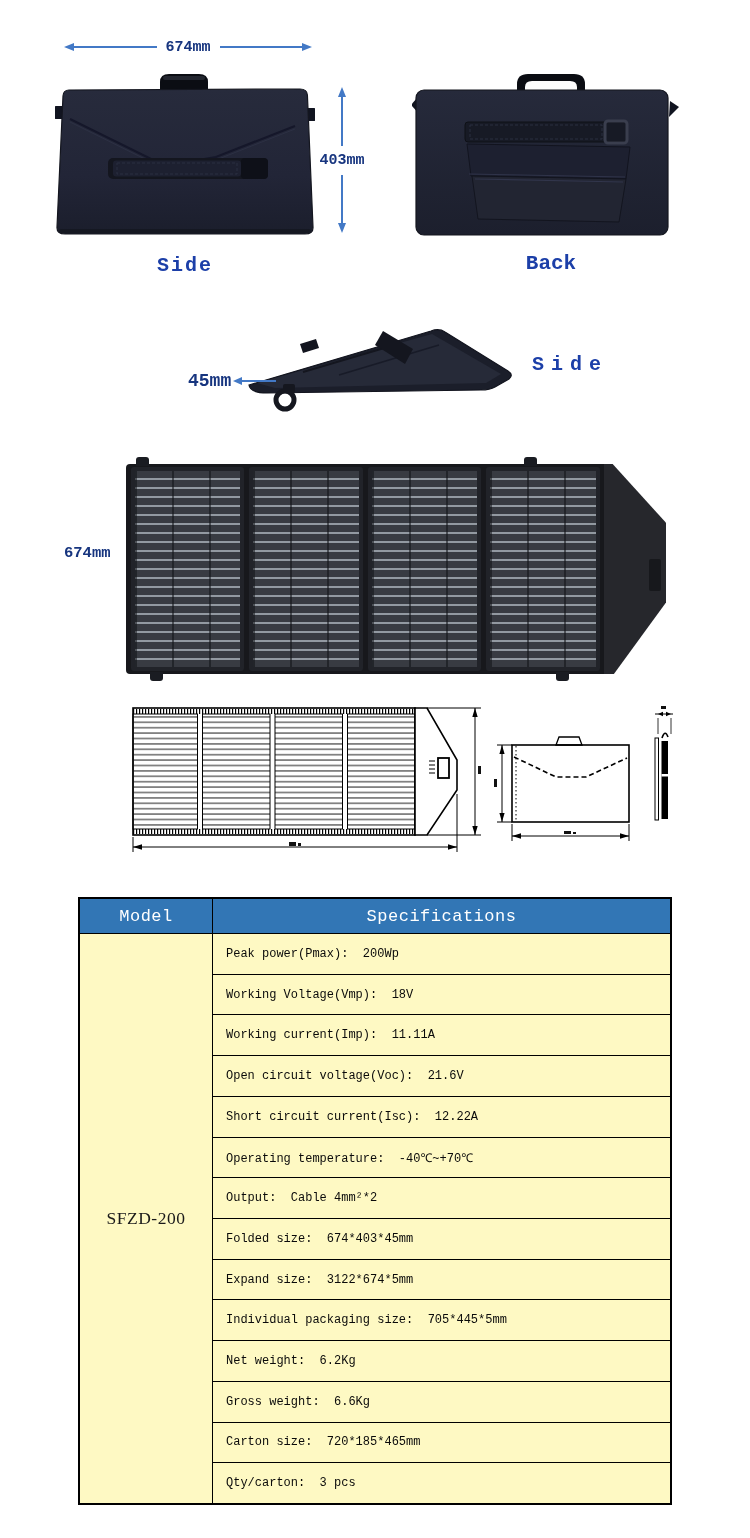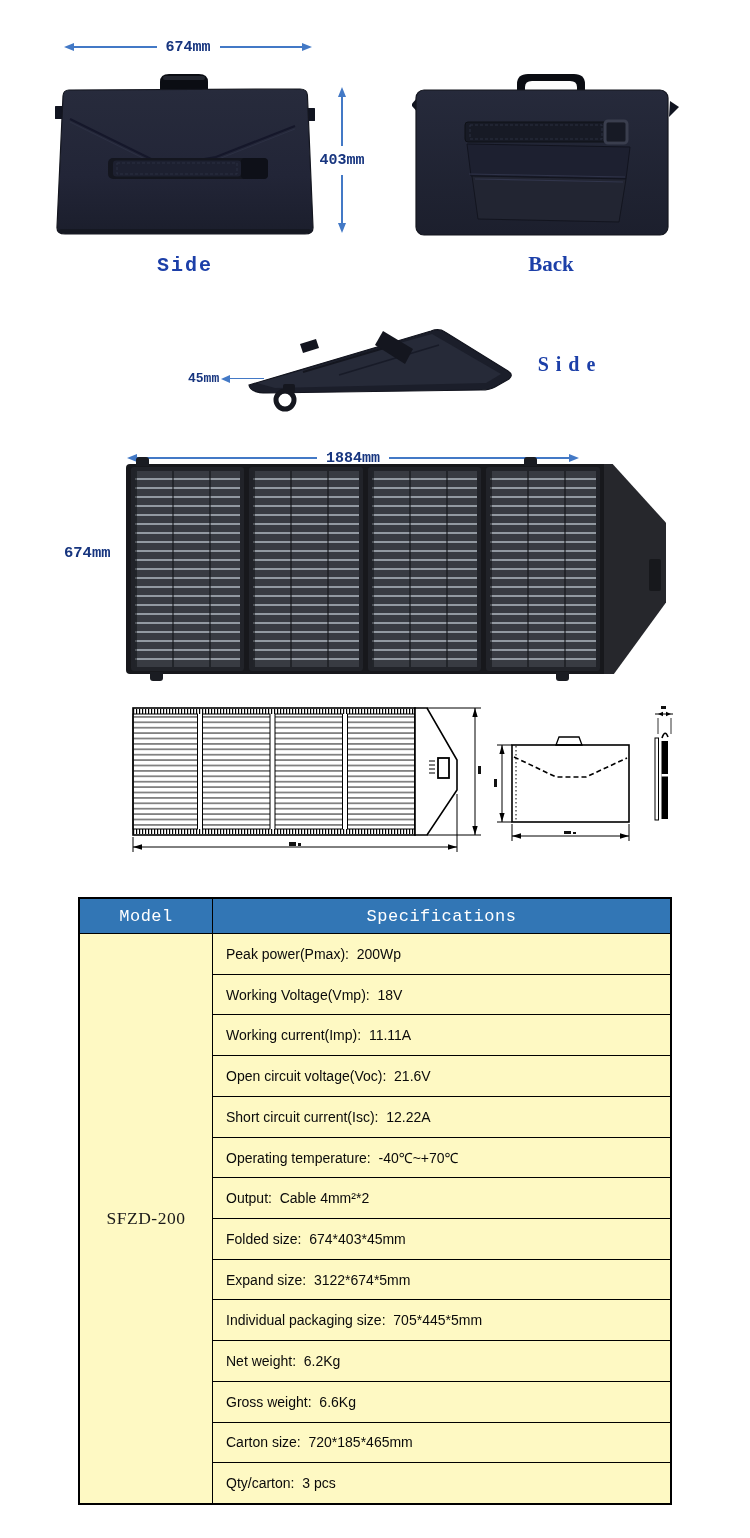--- a/index.html
+++ b/index.html
@@ -20,28 +20,28 @@
   .ah{width:0;height:0;display:inline-block;}
   .ah.l{border-top:4px solid transparent;border-bottom:4px solid transparent;border-right:10px solid var(--dim-line);}
   .ah.r{border-top:4px solid transparent;border-bottom:4px solid transparent;border-left:10px solid var(--dim-line);}
   .ah.u{border-left:4px solid transparent;border-right:4px solid transparent;border-bottom:10px solid var(--dim-line);}
   .ah.d{border-left:4px solid transparent;border-right:4px solid transparent;border-top:10px solid var(--dim-line);}
   .dimlbl{font-family:var(--mono);font-size:15px;font-weight:700;color:var(--dim-text);line-height:1;padding:0 9px;white-space:nowrap;}
   .dimv{position:absolute;display:flex;flex-direction:column;align-items:center;width:16px;}
   .dimv .ln{width:2px;flex:1;background:var(--dim-line);}
   .dimv .dimlbl{padding:7px 0;}
   .leader{position:absolute;display:flex;align-items:center;}
-  .leader .dimlbl{font-size:13px;padding:0 2px 0 0;}
+  .leader .dimlbl{font-size:18px;padding:0 2px 0 0;}
   .leader .ln{height:1.6px;background:var(--dim-line);}
   .plain-dim{position:absolute;font-family:var(--mono);font-size:15.5px;font-weight:700;color:var(--dim-text);}
 
   
   .caption{position:absolute;text-align:center;color:var(--caption-blue);}
   .caption.mono{font-family:var(--mono);font-size:20px;font-weight:700;letter-spacing:2px;}
-  .caption.sans{font-family:Liberation Serif, serif;font-size:21px;font-weight:600;}
+  .caption.sans{font-family:Liberation Mono, monospace;font-size:21px;font-weight:600;}
   .caption.spaced{letter-spacing:7px;font-size:20px;}
 
   
   .photo{position:absolute;}
 
   .expanded-photo{position:absolute;left:126px;top:464px;width:540px;height:210px;display:flex;}
   .panels-strip{flex:1;display:flex;background:#17181c;padding:3px 2px;border-radius:4px 0 0 4px;}
   .panel{flex:1;margin:0 2.5px;border:4px solid #212329;border-radius:3px;
     background-color:#383b42;
     background-image:
@@ -61,21 +61,21 @@
   .hcell{display:flex;align-items:center;justify-content:center;color:#fff;
     font-family:var(--mono);font-size:17px;letter-spacing:.5px;}
   .h-model{width:133px;border-right:1.5px solid #000;box-sizing:border-box;}
   .h-specs{flex:1;}
   .spec-body{flex:1;display:flex;min-height:0;}
   .model-cell{width:133px;border-right:1.5px solid #000;box-sizing:border-box;display:flex;
     align-items:center;justify-content:center;font-family:var(--serif);font-size:17.5px;
     letter-spacing:.5px;color:#1a1a1a;}
   .spec-rows{flex:1;display:flex;flex-direction:column;}
   .spec-row{flex:1;display:flex;align-items:center;padding-left:13px;border-top:1.5px solid #000;
-    font-family:Liberation Sans, sans-serif;font-size:14px;color:#0a0a0a;white-space:pre;}
+    font-family:Liberation Mono, monospace;font-size:12px;color:#0a0a0a;white-space:pre;}
   .spec-row:first-child{border-top:none;}
 </style>
 </head>
 <body>
 
 <div class="page">
 
   <div class="dimh" style="left:64px;top:39px;width:248px;">
     <span class="ah l"></span>
     <span class="ln"></span>
@@ -155,27 +155,20 @@
   </svg>
 
   <div class="leader" style="left:188px;top:372px;">
     <span class="dimlbl">45mm</span>
     <span class="ah l" style="border-right-width:9px;"></span>
     <span class="ln" style="width:34px;"></span>
   </div>
 
   <div class="caption sans spaced" style="left:510px;top:353px;width:120px;">Side</div>
 
-  <div class="dimh" style="left:127px;top:450px;width:452px;">
-    <span class="ah l"></span>
-    <span class="ln"></span>
-    <span class="dimlbl">1884mm</span>
-    <span class="ln"></span>
-    <span class="ah r"></span>
-  </div>
 
   <div class="plain-dim" style="left:64px;top:544px;">674mm</div>
 
   <div class="expanded-photo">
     <div class="tab t" style="left:10px;"></div>
     <div class="tab t" style="left:398px;"></div>
     <div class="tab b" style="left:24px;"></div>
     <div class="tab b" style="left:430px;"></div>
     <div class="panels-strip">
       <div class="panel"></div>

